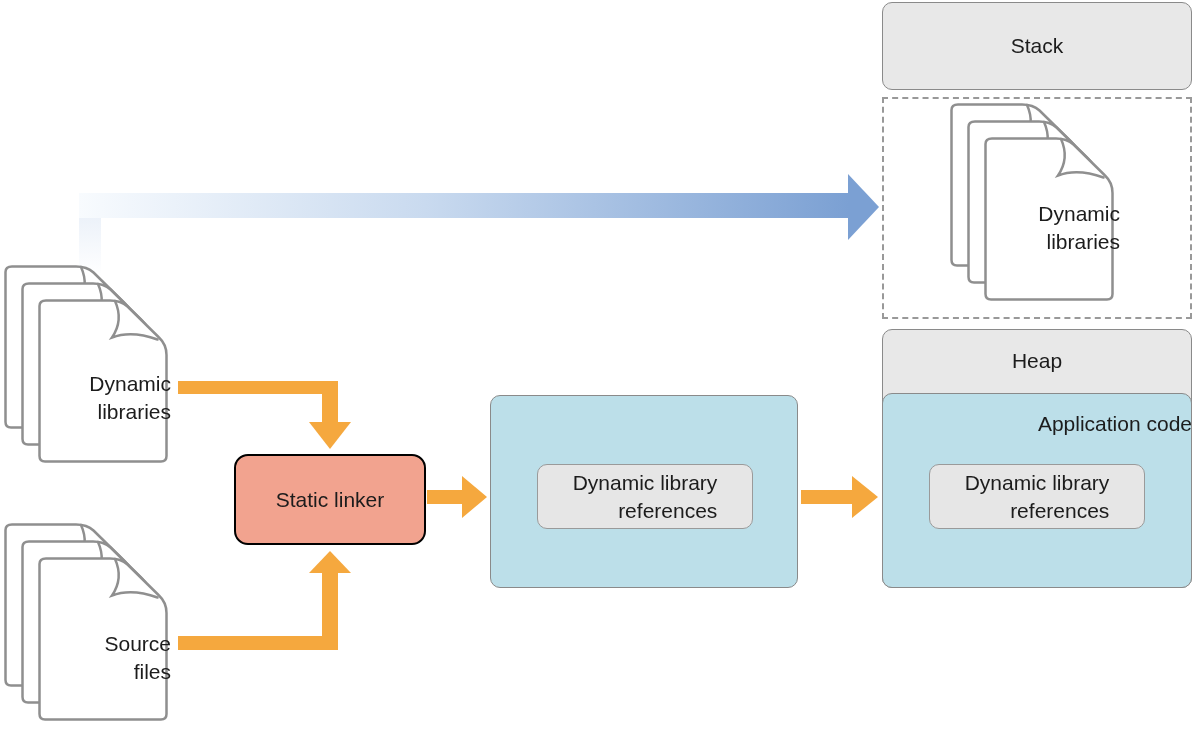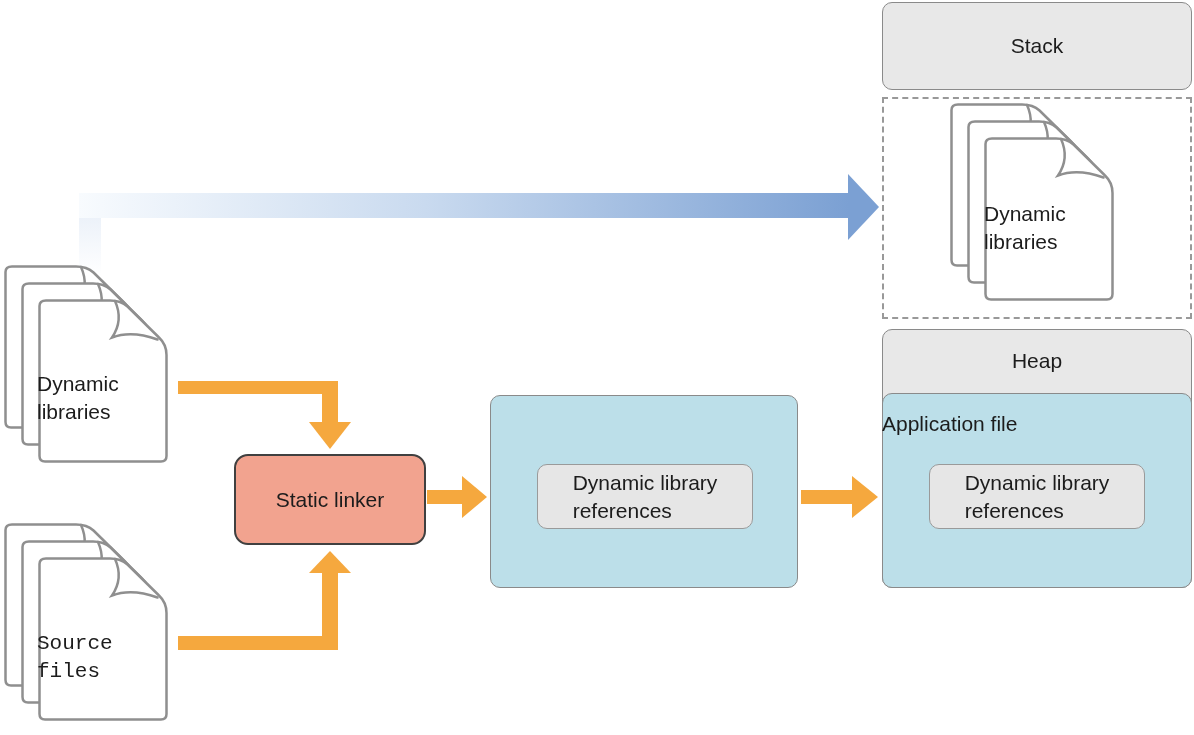--- a/index.html
+++ b/index.html
@@ -15,43 +15,43 @@
     --dash-border:#999999;
     --text:#1c1c1c;
   }
   *{margin:0;padding:0;box-sizing:border-box;}
   html,body{background:var(--bg);}
   #canvas{
     position:relative;width:1194px;height:735px;overflow:hidden;
     font-family:"Liberation Sans", sans-serif;color:var(--text);background:var(--bg);
   }
   .abs{position:absolute;}
-  .label{font-size:21px;line-height:28px;text-align:left;white-space:pre-line;color:var(--text);}
+  .label{font-size:21px;line-height:28px;text-align:right;white-space:pre-line;color:var(--text);}
   .roundbox{border:1.5px solid var(--box-border);border-radius:10px;}
   .center-flex{display:flex;align-items:center;justify-content:center;}
 
   
   .stack-box{left:882px;top:2px;width:310px;height:88px;background:var(--gray-fill);}
   .dashed-box{left:882px;top:97px;width:310px;height:222px;border:2px dashed var(--dash-border);}
   .heap-box{left:882px;top:329px;width:310px;height:259px;background:var(--gray-fill);}
   .heap-label{left:882px;top:329px;width:310px;height:64px;}
   .appcode-box{left:882px;top:393px;width:310px;height:195px;background:var(--blue-fill);}
   .appcode-title{left:882px;top:410px;width:310px;height:28px;}
   .ref-box{width:216px;height:65px;background:var(--inner-gray-fill);border:1.5px solid #9a9a9a;border-radius:10px;}
   .ref-box-heap{left:929px;top:464px;}
   .ref-box-file{left:537px;top:464px;}
 
   
   .appfile-box{left:490px;top:395px;width:308px;height:193px;background:var(--blue-fill);}
   .appfile-title{left:490px;top:411px;width:308px;height:28px;}
-  .linker-box{left:234px;top:454px;width:192px;height:91px;background:var(--salmon-fill);border:2px solid #404040;border-radius:14px;font-size:21px;}
+  .linker-box{left:234px;top:454px;width:192px;height:91px;background:var(--salmon-fill);border:2px solid #000000;border-radius:14px;font-size:21px;}
 
   
   .dynlib-label{left:37px;top:370px;width:134px;}
-  .source-label{left:37px;top:630px;width:134px;font-family:Liberation Mono, monospace;}
+  .source-label{left:37px;top:630px;width:134px;}
   .loadedlib-label{left:984px;top:200px;width:136px;}
 
   
   .obar{background:var(--orange);}
   .a1-h{left:178px;top:381px;width:152px;height:13px;}
   .a1-v{left:322px;top:381px;width:16px;height:42px;}
   .a1-head{left:309px;top:422px;width:0;height:0;border-left:21px solid transparent;border-right:21px solid transparent;border-top:27px solid var(--orange);}
   .a2-h{left:178px;top:636px;width:160px;height:14px;}
   .a2-v{left:322px;top:572px;width:16px;height:78px;}
   .a2-head{left:309px;top:551px;width:0;height:0;border-left:21px solid transparent;border-right:21px solid transparent;border-bottom:22px solid var(--orange);}
@@ -135,19 +135,19 @@
     <use href="#page" x="34" y="34"></use>
   </svg>
   <div class="abs label loadedlib-label">Dynamic
 libraries</div>
 
   <div class="abs roundbox heap-box"></div>
   <div class="abs heap-label center-flex">
     <span class="label">Heap</span>
   </div>
   <div class="abs roundbox appcode-box"></div>
-  <div class="abs label appcode-title">Application file</div>
+  <div class="abs label appcode-title">Application code</div>
   <div class="abs ref-box ref-box-heap center-flex">
     <span class="label">Dynamic library
 references</span>
   </div>
 
 </div>
 
 </body></html>

